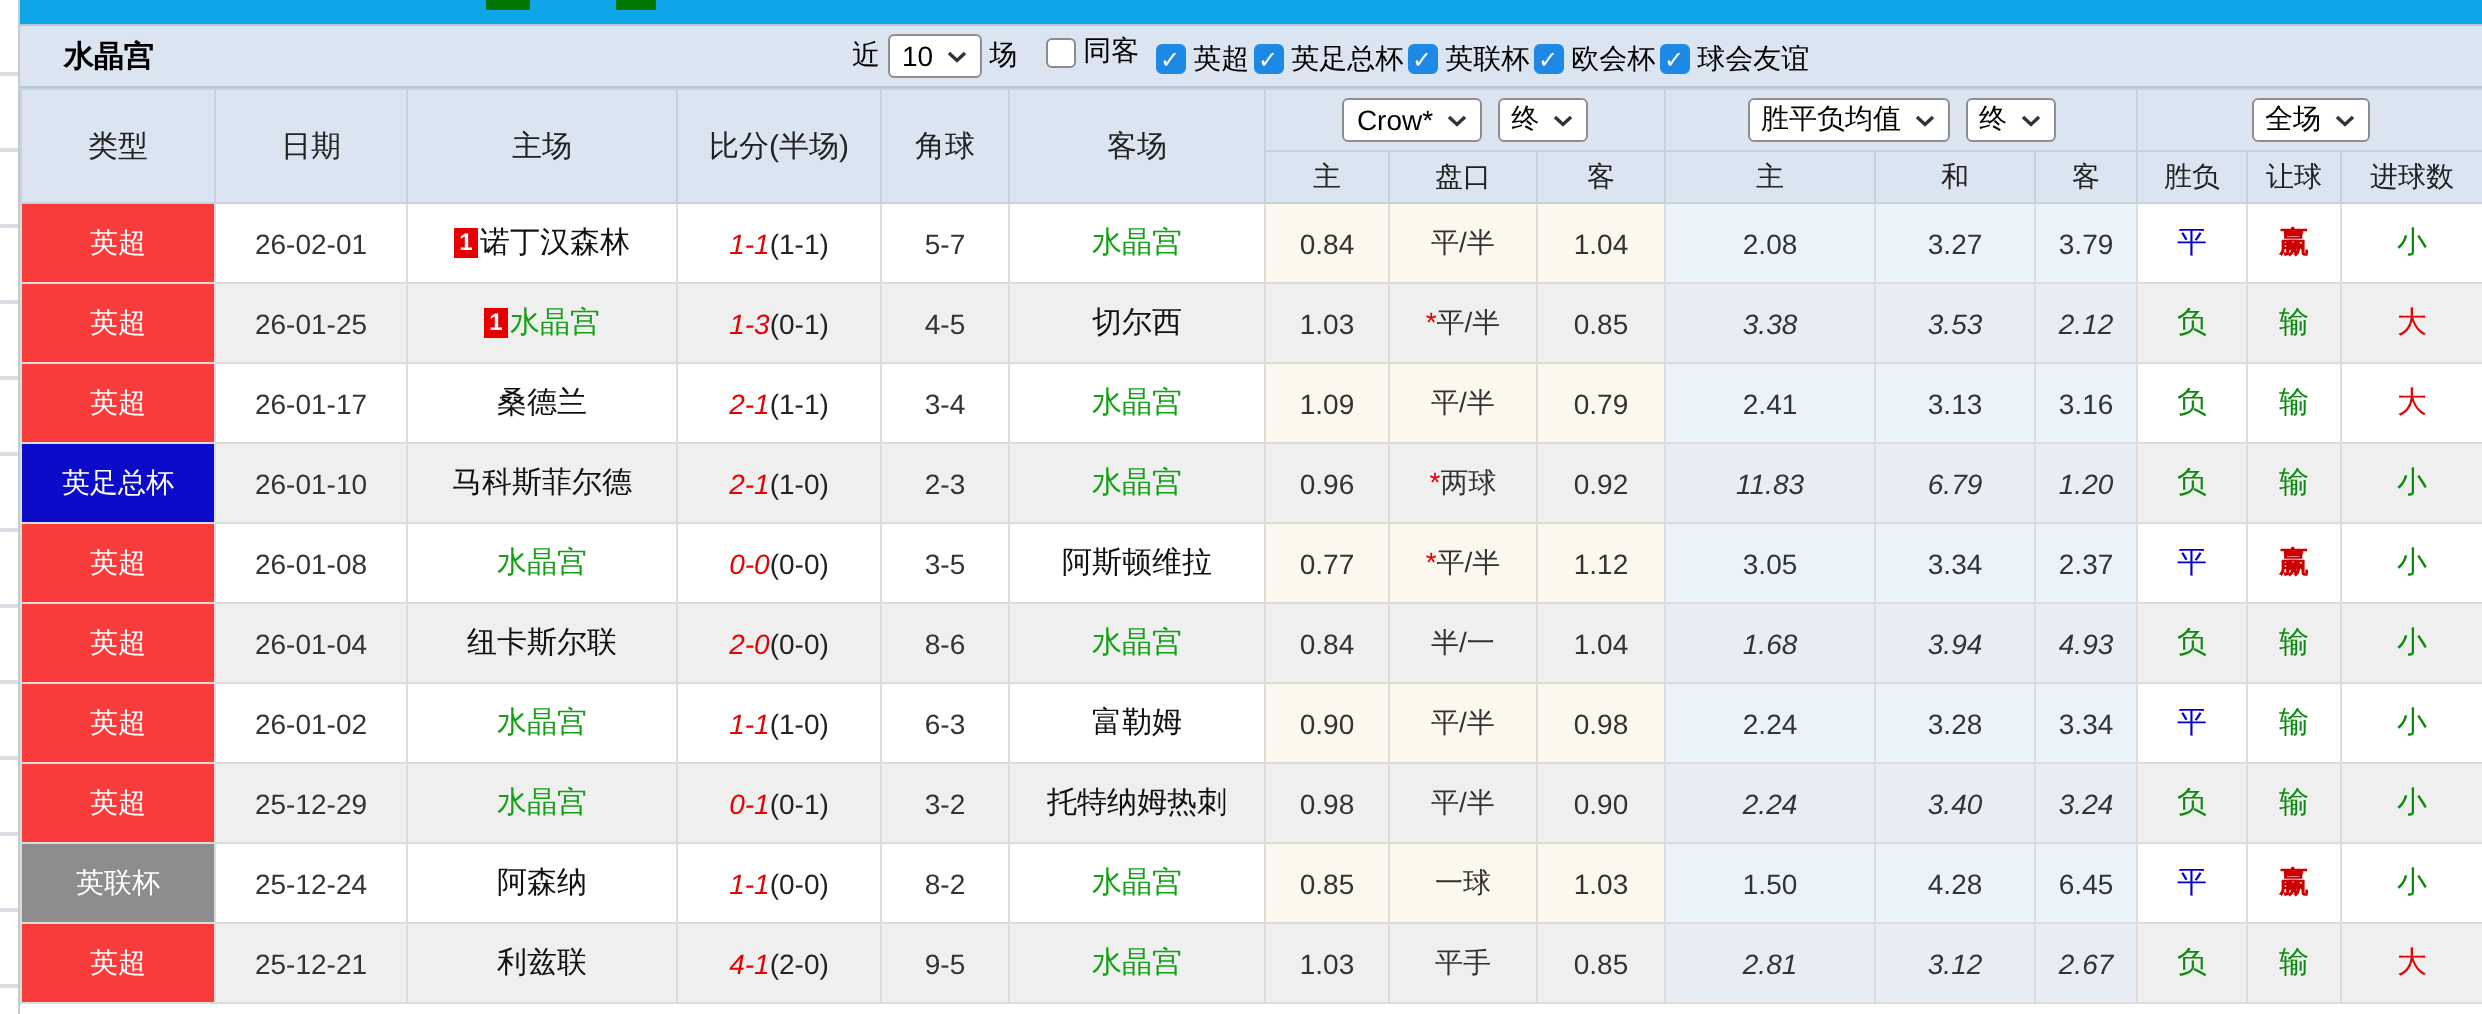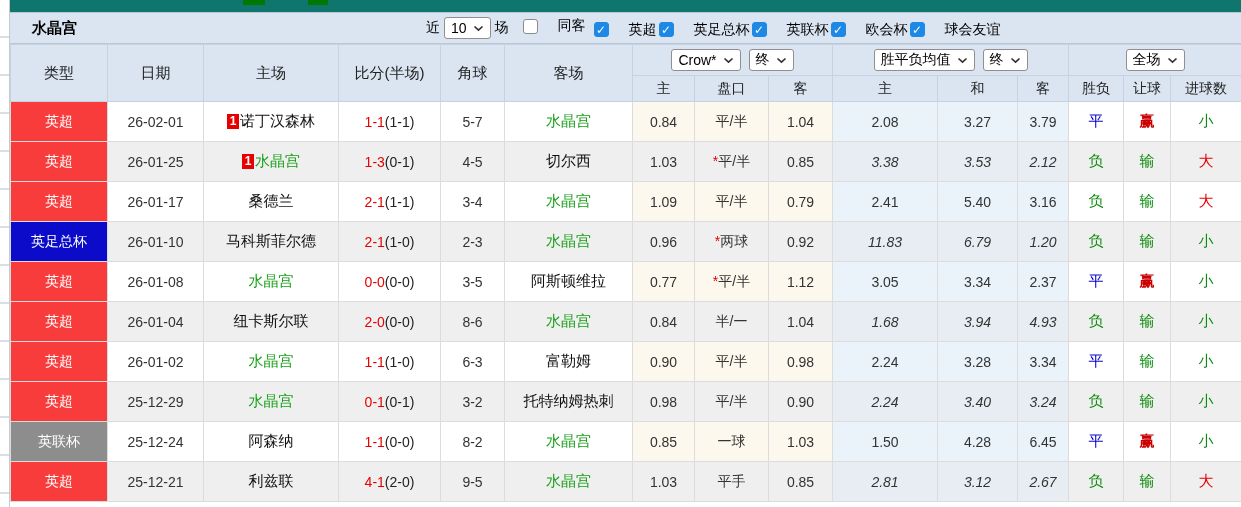--- a/index.html
+++ b/index.html
@@ -1,17 +1,17 @@
 <!DOCTYPE html>
 <html style="--epl-badge: #f83b3b; --fa-cup-badge: #0b0bc9; --league-cup-badge: #8d8d8d; --team-highlight-green: #15a015; --score-red: #e60000; --result-win-red: #cc0000; --result-draw-blue: #0000cc; --result-lose-green: #0a8a0a; --summary-badge-green: #007700; --single-rate-blue: #0000ee; --checkbox-blue: #1e88e5; --header-bg: #dbe5f1; --row-alt-bg: #efefef; --odds-col-bg: #fcf8ee; --avg-col-bg: #eaf3fa;"><head>
 <meta charset="utf-8">
 <style>
   html,body{margin:0;padding:0;background:#fff;}
   #screen{position:relative;width:1241px;height:507px;overflow:hidden;
-          font-family:"Liberation Sans","DejaVu Sans",sans-serif;color:#222;background:#0f766e;}
+          font-family:"Liberation Sans","DejaVu Sans",sans-serif;color:#222;background:#0ea5e9;}
 
   
   .green-frag{position:absolute;top:0;height:5px;background:var(--summary-badge-green,#007700);}
   #frag1{left:243px;width:22px;}
   #frag2{left:308px;width:20px;}
   .left-strip{position:absolute;left:0;top:0;width:9px;height:507px;
       border-right:1px solid #c2cad2;
       background:repeating-linear-gradient(to bottom,#ffffff 0 36px,#d9dee4 36px 38px);}
 
   .panel{position:absolute;left:10px;top:12px;width:1231px;}
@@ -24,21 +24,21 @@
   .controls{position:absolute;left:412px;top:0;height:100%;display:flex;align-items:center;font-size:14px;color:#000;}
   .controls .lbl{margin:0 4px;}
   .select{display:inline-flex;align-items:center;gap:6px;height:20px;padding:0 6px;
       background:#fff;border:1px solid #8f8f8f;border-radius:3px;font-size:14px;color:#000;cursor:default;text-align:center;}
   .chev{flex:none;}
   .cb{display:inline-flex;align-items:center;margin-left:2px;cursor:default;}
   .cb .box{width:15px;height:15px;border:1px solid #8b8b8b;border-radius:3px;background:#fff;
       display:inline-flex;align-items:center;justify-content:center;box-sizing:border-box;}
   .cb .box.checked{background:var(--checkbox-blue,#1e88e5);border-color:var(--checkbox-blue,#1e88e5);
       color:#fff;font-size:12px;font-weight:bold;}
-  .cb .cb-label{margin-left:20px;}
+  .cb .cb-label{margin-left:4px;}
   .cb.spaced{margin-left:10px;margin-right:6px;}
 
   
   table.match{width:1231px;border-collapse:collapse;table-layout:fixed;font-size:14px;border-radius:27px;}
   thead th{background:var(--header-bg,#dbe5f1);border:1px solid #c6d2e0;font-weight:normal;
       color:#222;font-size:15px;}
   thead tr.r1 th{height:28px;}
   thead tr.r2 th{height:23px;font-size:14px;}
   .hgroup{display:flex;align-items:center;justify-content:center;gap:8px;}
   tbody td{border:1px solid #dcdcdc;height:37px;text-align:center;vertical-align:middle;
@@ -49,21 +49,21 @@
   td.c-avg{background:var(--avg-col-bg,#eaf3fa);margin-left:20px;}
   tr.alt td.c-avg{background:#e7edf2;font-style:italic;}
   td.c-type{color:#fff;font-size:14px;}
   td.t-red{background:var(--epl-badge,#f83b3b)!important;}
   td.t-blue{background:var(--fa-cup-badge,#0b0bc9)!important;}
   td.t-gray{background:var(--league-cup-badge,#8d8d8d)!important;}
   td.c-home,td.c-away{font-size:15px;color:#111;}
   .green{color:var(--team-highlight-green,#15a015);}
   .card-badge{display:inline-block;background:#e60000;color:#fff;font-size:12px;font-weight:bold;
       width:12px;height:15px;line-height:15px;text-align:center;vertical-align:1px;margin-right:1px;}
-  .ft{color:var(--score-red,#e60000);}
+  .ft{color:var(--score-red,#e60000);font-style:italic;}
   .ht{color:#222;text-align:right;}
   .star{color:#e60000;}
   td.c-res{font-size:15px;}
   .r-blue{color:var(--result-draw-blue,#0000cc);}
   .r-green{color:var(--result-lose-green,#0a8a0a);}
   td.c-spread.r-red{color:var(--result-win-red,#cc0000);font-weight:bold;}
   td.c-total.r-red{color:#e60000;}
 
   
   .summary-bar{height:31px;display:flex;align-items:center;justify-content:center;
@@ -232,21 +232,21 @@
             <td class="c-type t-red">英超</td>
             <td class="c-date">26-01-17</td>
             <td class="c-home"><span class="">桑德兰</span></td>
             <td class="c-score"><span class="ft">2-1</span><span class="ht">(1-1)</span></td>
             <td class="c-corner">3-4</td>
             <td class="c-away"><span class="green">水晶宫</span></td>
             <td class="c-odds">1.09</td>
             <td class="c-odds">平/半</td>
             <td class="c-odds">0.79</td>
             <td class="c-avg">2.41</td>
-            <td class="c-avg">5.40</td>
+            <td class="c-avg">3.13</td>
             <td class="c-avg">3.16</td>
             <td class="c-res c-wdl r-green">负</td>
             <td class="c-res c-spread r-green">输</td>
             <td class="c-res c-total r-red">大</td>
           </tr>
           <tr class="alt">
             <td class="c-type t-blue">英足总杯</td>
             <td class="c-date">26-01-10</td>
             <td class="c-home"><span class="">马科斯菲尔德</span></td>
             <td class="c-score"><span class="ft">2-1</span><span class="ht">(1-0)</span></td>

